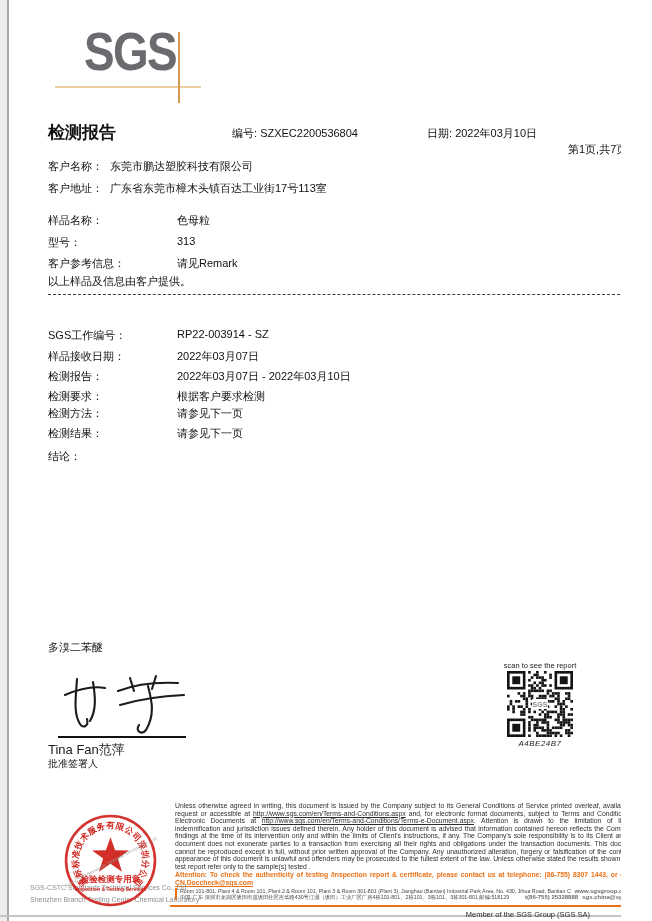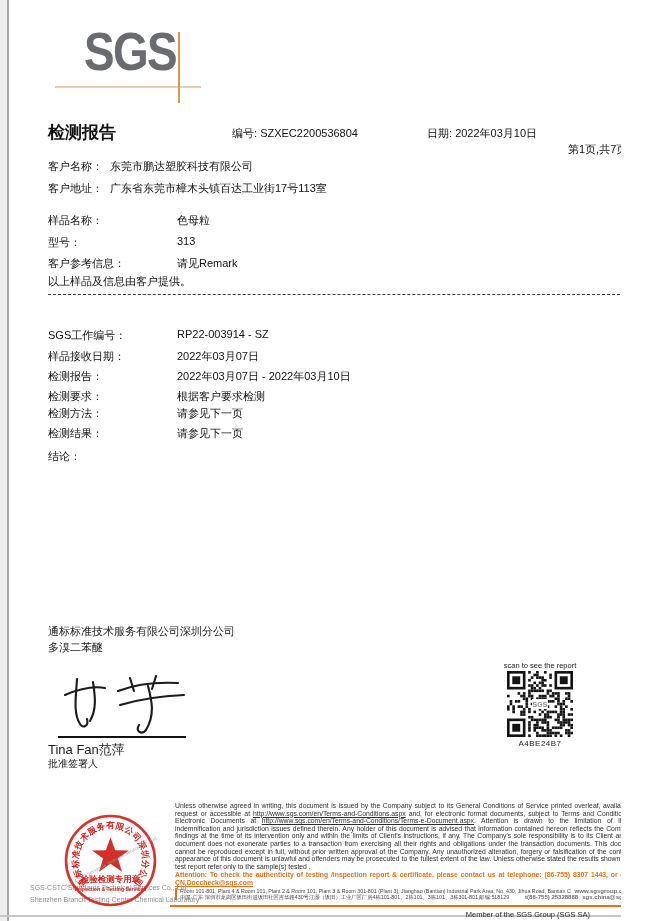--- a/index.html
+++ b/index.html
@@ -30,21 +30,21 @@
   .sig-company{position:absolute;left:48px;top:624px;font-size:11px;}
   .sig-auth{position:absolute;left:48px;top:640px;font-size:11px;}
   .sig-svg{position:absolute;left:60px;top:674px;}
   .sig-underline{position:absolute;left:58px;top:736px;width:128px;height:2px;background:#111;}
   .sig-name{position:absolute;left:48px;top:741px;font-size:13px;}
   .sig-role{position:absolute;left:48px;top:757px;font-size:10px;}
 
   .qr-caption{position:absolute;left:500px;top:661px;width:80px;text-align:center;font-size:7.5px;color:#222;}
   .qr-svg{position:absolute;left:507px;top:671px;}
   .qr-code-label{position:absolute;left:503px;top:739px;width:74px;text-align:center;font-size:8px;color:#222;
-                 letter-spacing:.5px;}
+                 letter-spacing:.5px;font-style:italic;}
 
   .stamp-svg{position:absolute;left:62px;top:812px;z-index:3;}
   .co-gray{position:absolute;left:30px;font-size:7px;color:#8f8f8f;white-space:nowrap;z-index:1;}
 
   .foot-col{position:absolute;left:175px;top:802px;width:465px;}
   .legal{font-size:6.8px;line-height:7.6px;color:#2e2e2e;text-align:justify;}
   .legal .u{text-decoration:underline;}
   .attention{font-size:6.8px;line-height:7.6px;color:#e87117;font-weight:700;text-align:justify;margin-top:1px;}
   .attention .u{text-decoration:underline;}
   .addr-block{margin-top:1px;border-left:2px solid #e87117;padding-left:3px;}
@@ -118,21 +118,20 @@
     <span class="v177">请参见下一页</span>
   </div>
   <div class="row" style="top:426px;">
     <span class="lbl">检测结果：</span>
     <span class="v177">请参见下一页</span>
   </div>
   <div class="row" style="top:449px;">
     <span class="lbl">结论：</span>
   </div>
 
-  <div class="sig-company">通标标准技术服务有限公司深圳分公司</div>
   <div class="sig-auth">多溴二苯醚</div>
   <svg class="sig-svg" width="130" height="60" viewBox="0 0 130 60">
     <g fill="none" stroke="#1b1b1b" stroke-width="2.1" stroke-linecap="round">
       <path d="M5 21 C 19 15, 34 12, 45 14"></path>
       <path d="M17 5 C 16 22, 13 39, 20 50 C 23 55, 29 52, 27 45"></path>
       <path d="M33 8 C 35 21, 37 35, 30 47"></path>
       <path d="M58 17 C 76 10, 98 8, 118 9"></path>
       <path d="M70 4 L 74 17"></path>
       <path d="M96 2 L 92 15"></path>
       <path d="M60 31 C 80 25, 102 22, 124 21"></path>

